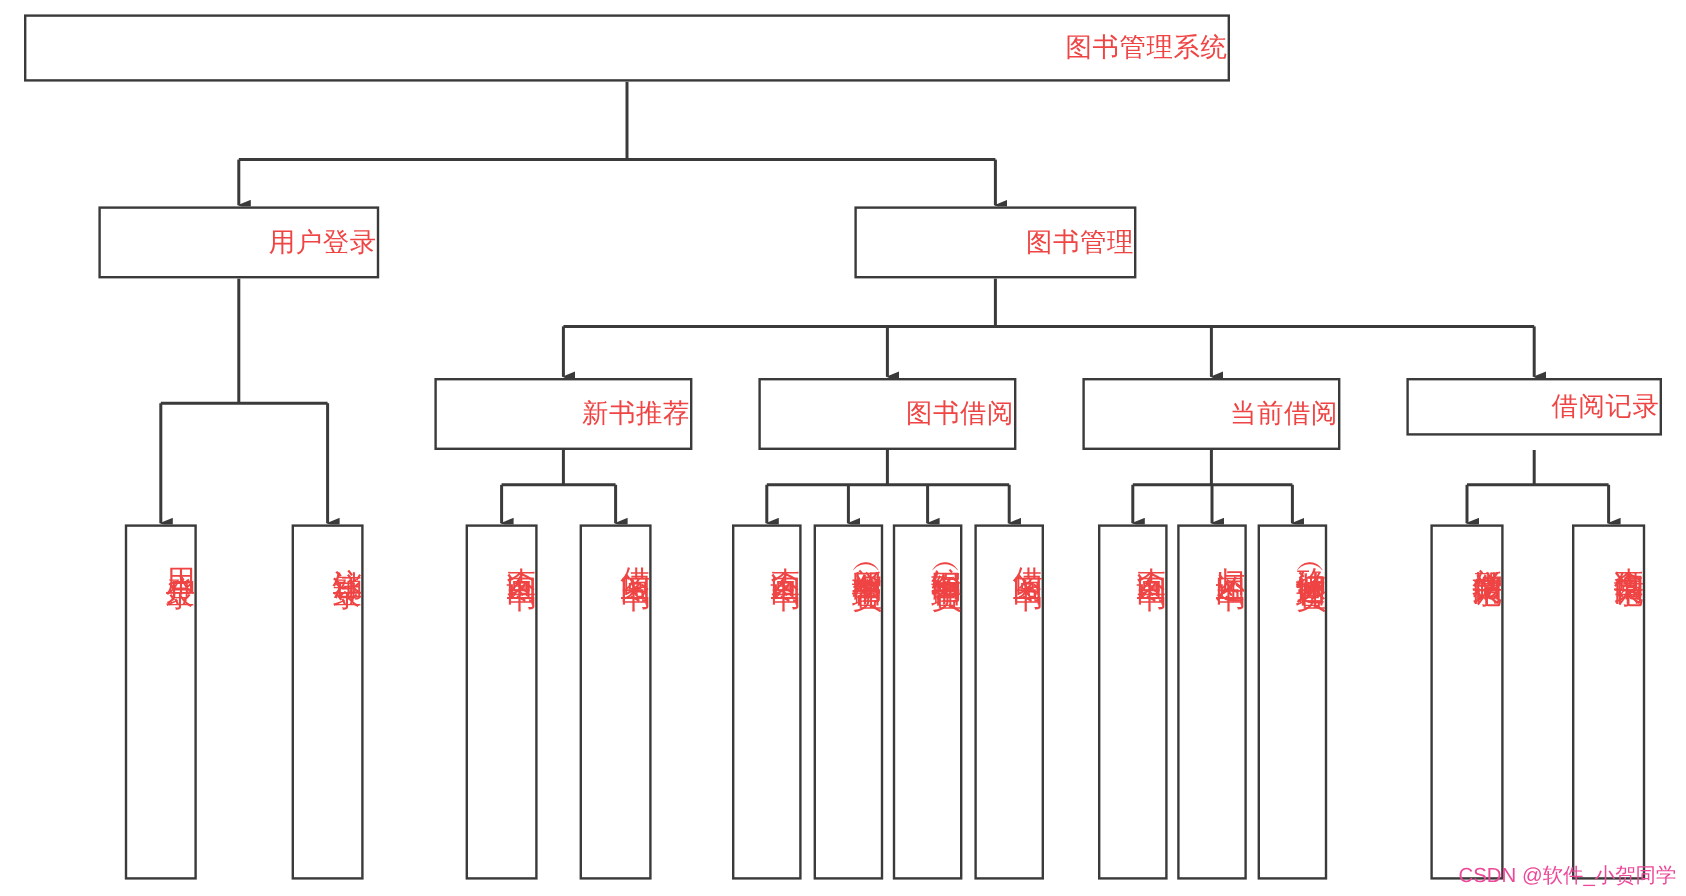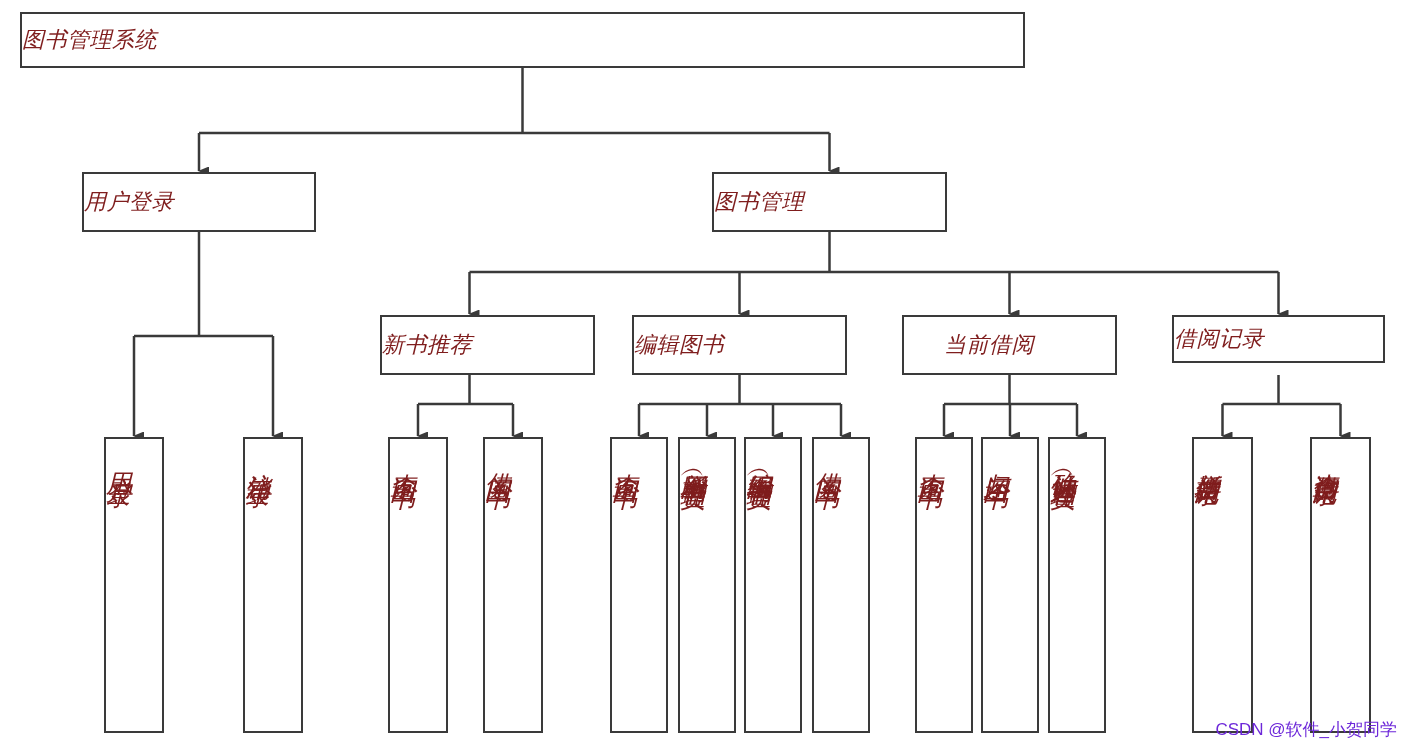--- a/index.html
+++ b/index.html
@@ -21,24 +21,23 @@
     width: 1405px;
     height: 747px;
   }
   .node {
     position: absolute;
     box-sizing: border-box;
     border: 2.5px solid #3a3a3a;
     background: #ffffff;
     display: flex;
     align-items: center;
-    justify-content: flex-start;
-    color: #7f1d1d;
+    justify-content: flex-end;
+    color: #ef4444;
     z-index: 2;
-    font-style: italic;
   }
   .node-label {
     display: block;
     text-align: center;
     line-height: 1.18;
     letter-spacing: 0.5px;
   }
   .node.horiz .node-label {
     font-size: 22px;
     white-space: nowrap;
@@ -56,21 +55,21 @@
     white-space: nowrap;
   }
   .node.vert.tall-text .node-label {
     letter-spacing: 2px;
   }
   #watermark {
     position: absolute;
     right: 8px;
     bottom: 6px;
     font-size: 17px;
-    color: #6d28d9;
+    color: #ec4899;
     z-index: 5;
     white-space: nowrap;
     font-family: "Liberation Sans", "DejaVu Sans", sans-serif;
   }
 </style>
 </head>
 <body>
 
 <div id="canvas">
 
@@ -120,25 +119,25 @@
   <div id="nodes-layer">
       <div class="node horiz" style="left: 20px; top: 12px; width: 1005px; height: 56px;">
         <span class="node-label">图书管理系统</span>
       </div>
       <div class="node horiz" style="left: 82px; top: 172px; width: 234px; height: 60px;">
         <span class="node-label">用户登录</span>
       </div>
       <div class="node horiz" style="left: 712px; top: 172px; width: 235px; height: 60px;">
         <span class="node-label">图书管理</span>
       </div>
-      <div class="node horiz" style="left: 380px; top: 315px; width: 215px; height: 60px;">
+      <div class="node horiz" style="left: 362px; top: 315px; width: 215px; height: 60px;">
         <span class="node-label">新书推荐</span>
       </div>
       <div class="node horiz" style="left: 632px; top: 315px; width: 215px; height: 60px;">
-        <span class="node-label">编辑图书</span>
+        <span class="node-label">图书借阅</span>
       </div>
       <div class="node horiz" style="left: 902px; top: 315px; width: 215px; height: 60px; padding-left: 40px;">
         <span class="node-label">当前借阅</span>
       </div>
       <div class="node horiz" style="left: 1172px; top: 315px; width: 213px; height: 48px;">
         <span class="node-label">借阅记录</span>
       </div>
       <div class="node vert" style="left: 104px; top: 437px; width: 60px; height: 296px;">
         <span class="node-label">用户登录</span>
       </div>

